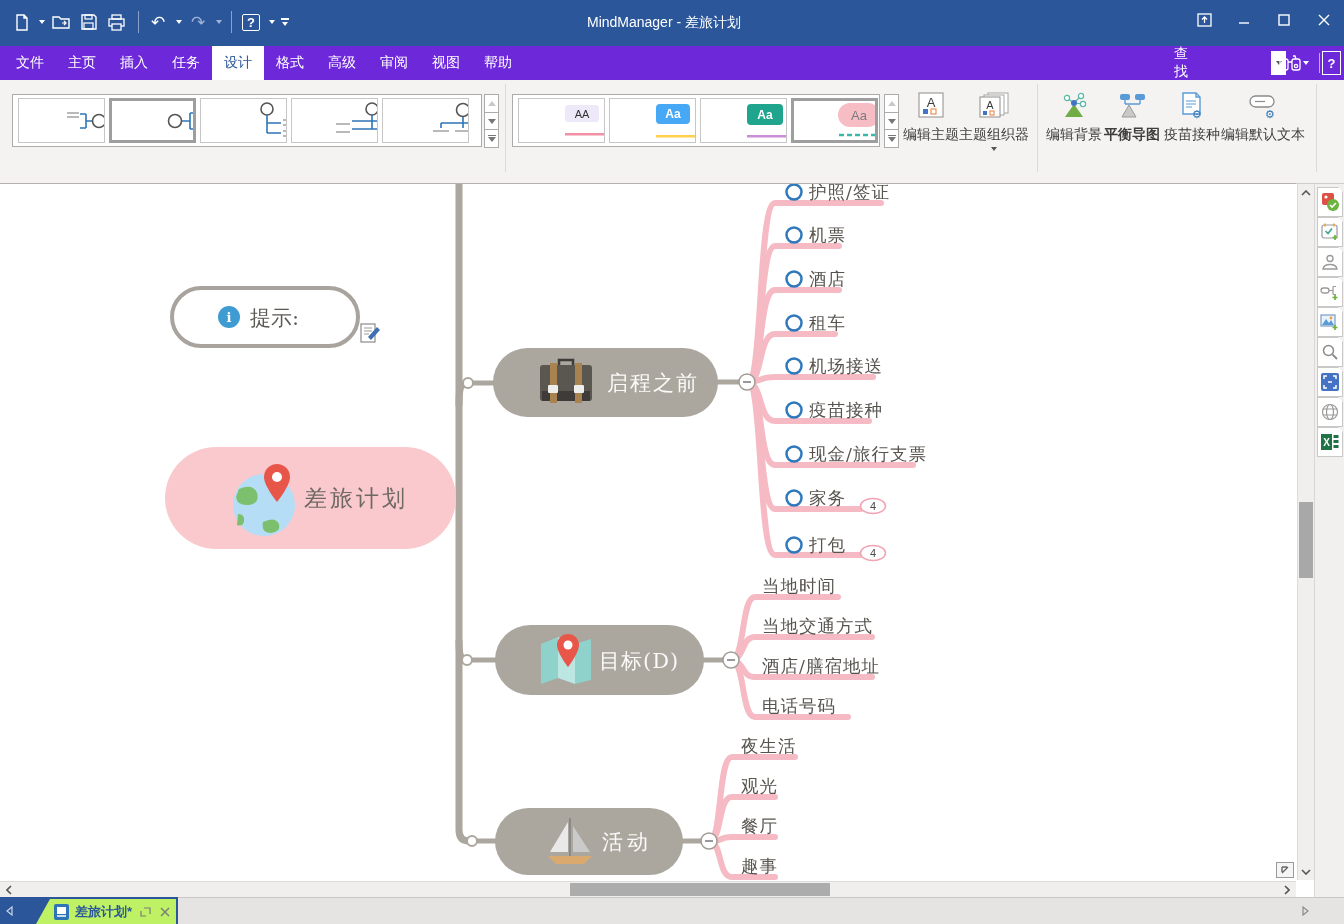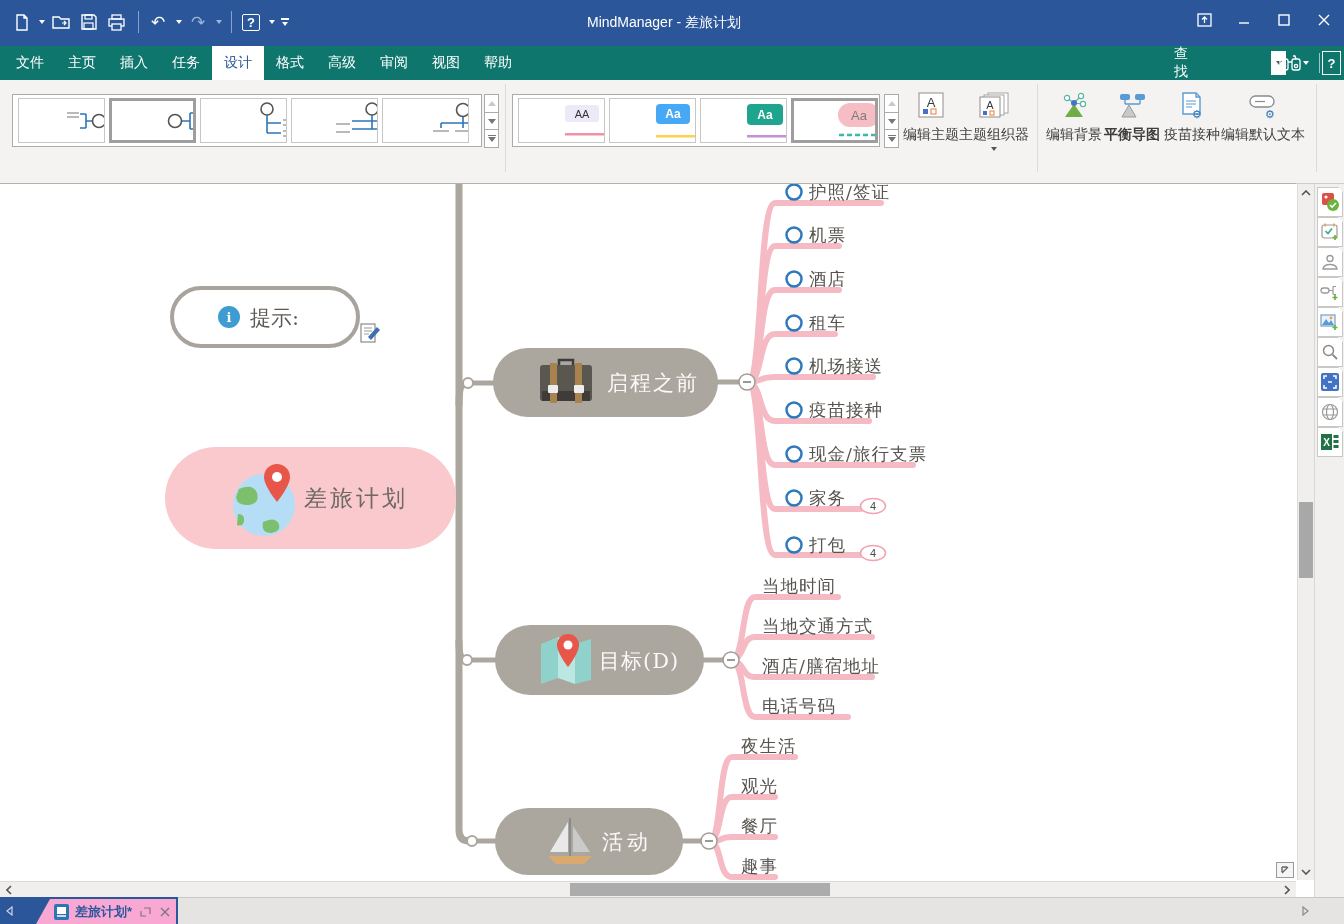--- a/index.html
+++ b/index.html
@@ -13,21 +13,21 @@
   .dd{width:0;height:0;border-left:3px solid transparent;border-right:3px solid transparent;border-top:4px solid #fff;margin:0 3px;}
   .qsep{width:1px;height:22px;background:rgba(255,255,255,.45);margin:0 6px;}
   .undo-glyph{font-size:17px;color:#fff;}
   .redo-glyph{font-size:17px;color:#9FB4D6;}
   .help-glyph{border:1px solid #fff;border-radius:2px;padding:0 4px;font-size:13px;font-weight:bold;}
   .win-title{position:absolute;left:0;right:16px;top:0;height:46px;display:flex;align-items:center;justify-content:center;color:#fff;font-size:14px;pointer-events:none;}
   .winctl{position:absolute;right:0;top:0;height:40px;display:flex;align-items:center;color:#fff;}
   .wbtn{width:40px;height:40px;display:flex;align-items:center;justify-content:center;font-size:14px;}
 
   
-  .tabrow{position:absolute;left:0;top:46px;width:1344px;height:34px;background:#0f766e;}
+  .tabrow{position:absolute;left:0;top:46px;width:1344px;height:34px;background:#6d28d9;}
   .tabs{position:absolute;left:4px;top:0;display:flex;height:34px;}
   .rtab{width:52px;height:34px;display:flex;align-items:center;justify-content:center;color:#fff;font-size:14px;}
   .rtab.active{background:#fff;color:#2B579A;}
   .findwrap{position:absolute;right:0;top:0;height:34px;display:flex;align-items:center;color:#fff;}
   .find-label{position:absolute;right:156px;font-size:14px;}
   .find-dd{position:absolute;right:58px;width:15px;height:24px;background:#fff;display:flex;align-items:center;justify-content:center;}
   .find-dd .ddk{border-top-color:#555;}
   .binoc{position:absolute;right:32px;display:flex;align-items:center;}
   .fsep{position:absolute;right:24px;width:1px;height:20px;background:rgba(255,255,255,.6);}
   .fhelp{position:absolute;right:3px;width:17px;height:22px;border:1px solid #fff;display:flex;align-items:center;justify-content:center;font-weight:bold;font-size:13px;}
@@ -67,21 +67,21 @@
   .fitbtn{position:absolute;left:1276px;top:862px;width:18px;height:16px;background:#F5F5F5;border:1px solid #9A9A9A;box-sizing:border-box;display:flex;align-items:center;justify-content:center;}
 
   
   .sidebar{position:absolute;left:1314px;top:184px;width:30px;height:713px;background:#F1F0EF;border-left:1px solid #D8D7D6;box-sizing:border-box;}
   .scell{position:absolute;left:2px;width:26px;height:30px;background:#fff;border:1px solid #C9C8C7;box-sizing:border-box;display:flex;align-items:center;justify-content:center;}
   .notch{position:absolute;right:-1px;top:-1px;width:0;height:0;border-top:5px solid #F1F0EF;border-left:5px solid transparent;}
 
   
   .tabstrip-blue{position:absolute;left:0;top:897px;width:178px;height:27px;background:#2B579A;}
   .tabstrip-gray{position:absolute;left:178px;top:897px;width:1166px;height:27px;background:#E5E4E3;border-top:1px solid #C8C7C6;box-sizing:border-box;}
-  .doctab{position:absolute;left:36px;top:899px;width:140px;height:25px;background:#f9a8d4;clip-path:polygon(14px 0,100% 0,100% 100%,0 100%);display:flex;align-items:center;padding-left:18px;box-sizing:border-box;}
+  .doctab{position:absolute;left:36px;top:899px;width:140px;height:25px;background:#bef264;clip-path:polygon(14px 0,100% 0,100% 100%,0 100%);display:flex;align-items:center;padding-left:18px;box-sizing:border-box;}
   .doctab .dlabel{color:#2B579A;font-weight:bold;font-size:13px;margin:0 8px 0 6px;}
   .tsarrow{position:absolute;display:flex;align-items:center;justify-content:center;}
 </style>
 </head>
 <body>
 
 <div class="window">
 
   <div class="titlebar">
     <div class="qat">

